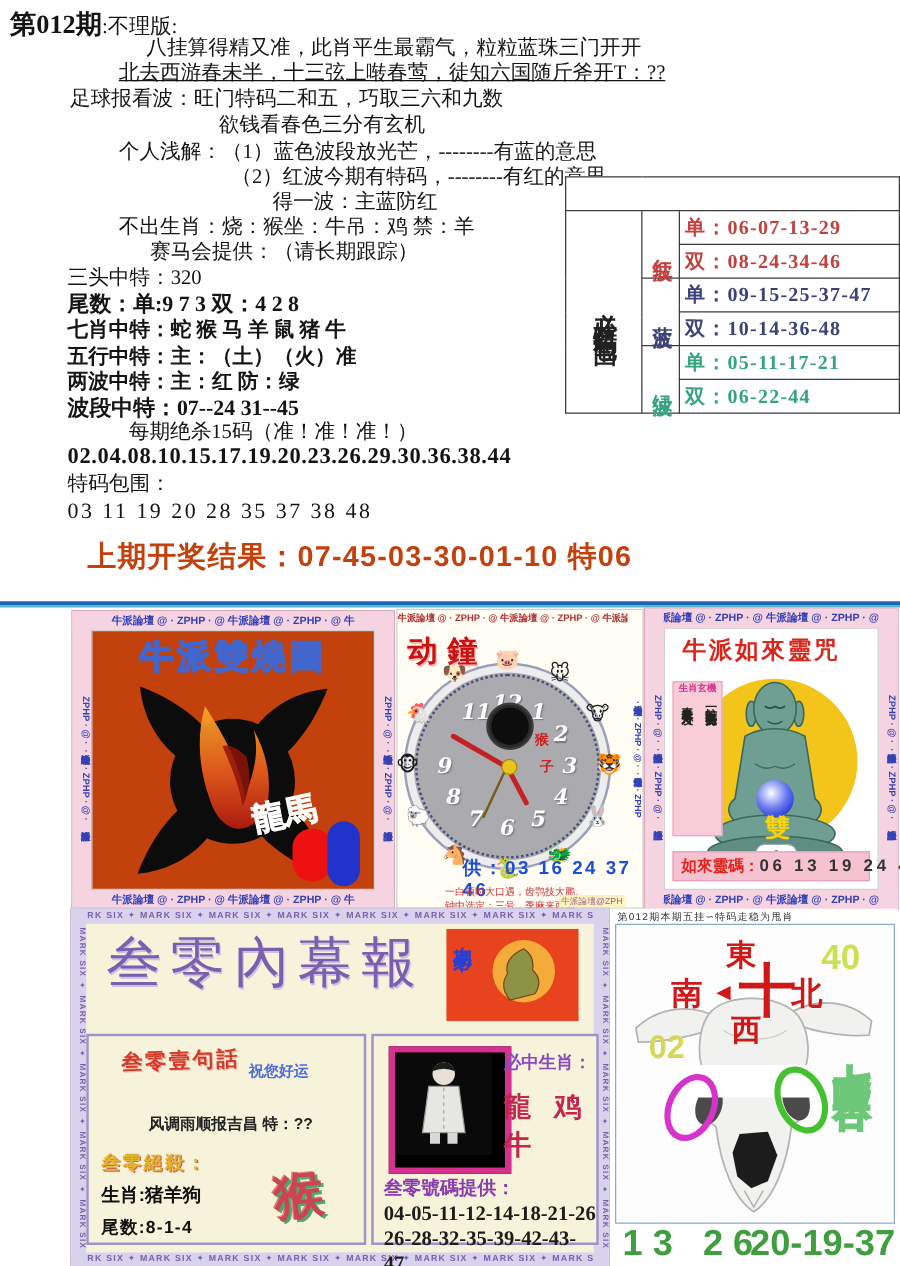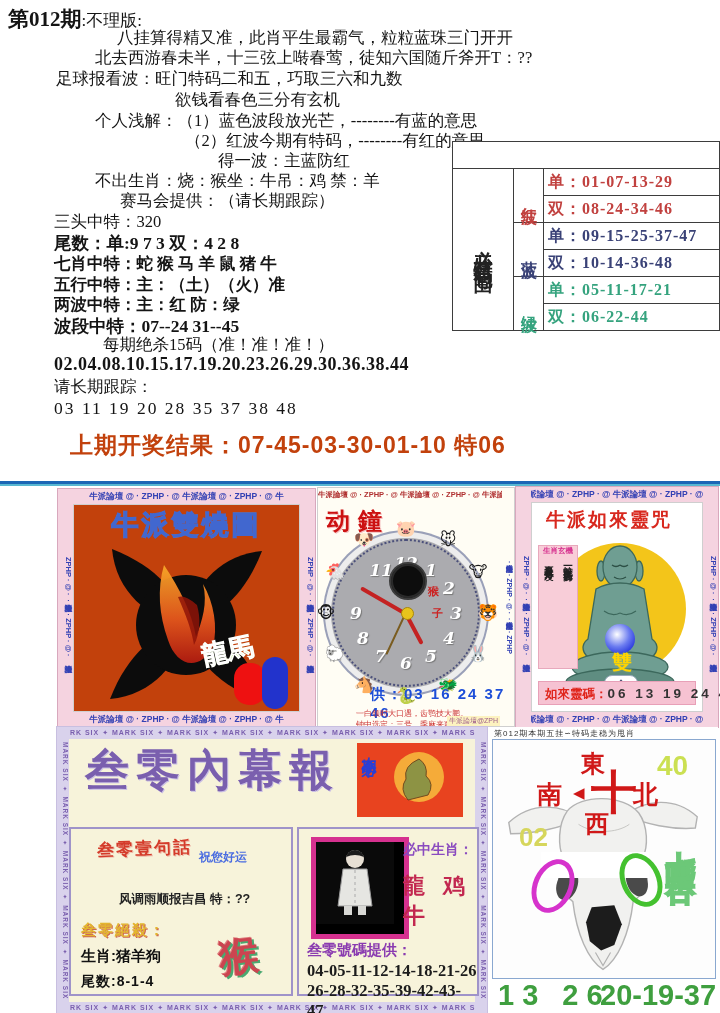--- a/index.html
+++ b/index.html
@@ -3,21 +3,21 @@
 <meta charset="utf-8">
 <style>
   html,body{margin:0;padding:0;}
   body{width:720px;height:1013px;background:#fff;position:relative;overflow:hidden;
        font-family:"Liberation Serif","DejaVu Serif",serif;color:#1a1a1a;}
   .abs{position:absolute;}
   
   .tl{position:absolute;white-space:nowrap;font-size:16.5px;color:#141414;}
   .issue{font-size:21px;font-weight:bold;}
   .edition{font-size:17px;}
-  .l0{left:8px;top:5px;} .l1{left:117px;top:27px;} .l2{left:95px;top:47px;}
+  .l0{left:8px;top:5px;} .l1{left:117px;top:27px;} .l2{left:95px;top:47px;text-decoration:underline;}
   .l3{left:56px;top:68px;} .l4{left:175px;top:89px;} .l5{left:95px;top:110px;}
   .l6{left:185px;top:130px;} .l7{left:218px;top:150px;} .l8{left:95px;top:170px;}
   .l9{left:120px;top:190px;} .l10{left:54px;top:211px;}
   .l11{left:54px;top:231px;font-weight:bold;font-size:17.5px;}
   .l12{left:54px;top:253px;font-weight:bold;} .l13{left:54px;top:274px;font-weight:bold;}
   .l14{left:54px;top:294px;font-weight:bold;} .l15{left:54px;top:314px;font-weight:bold;font-size:17.5px;}
   .l16{left:103px;top:334px;} .l17{left:54px;top:354px;font-size:18px;font-weight:bold;letter-spacing:.5px;}
   .l18{left:54px;top:376px;} .l19{left:54px;top:398px;font-size:17.5px;letter-spacing:2px;}
   
   table.wavebox{position:absolute;left:452px;top:141px;border-collapse:collapse;background:#fff;}
@@ -113,21 +113,21 @@
   .p3-lotus{position:absolute;left:72px;top:172px;width:32px;height:15px;background:#fff;border:1px solid #9ab;
             border-radius:8px;text-align:center;font-size:9px;line-height:14px;color:#557;}
   .p3-strip{position:absolute;left:6px;right:6px;bottom:6px;height:22px;background:#f6c2d2;border:1px solid #e8a0b8;
             line-height:22px;white-space:nowrap;padding-left:6px;
             font-family:"Liberation Sans","DejaVu Sans",sans-serif;}
   .p3-strip .lab{color:#e0251c;font-weight:bold;font-size:12.5px;}
   .p3-strip .num{color:#333;font-weight:bold;font-size:13.5px;letter-spacing:3px;}
   
   .p4{left:57px;top:727px;width:430px;height:287px;background:#f7f3da;outline:1px solid #c8bfe0;
       font-family:"Liberation Sans","DejaVu Sans",sans-serif;}
-  .p4-title{position:absolute;left:28px;top:14px;font-size:44px;font-weight:700;color:#7a5fae;
+  .p4-title{position:absolute;left:28px;top:14px;font-size:44px;font-weight:400;color:#7a5fae;
             letter-spacing:7px;text-shadow:1px 1px 0 #cabfe4;}
   .p4-corner{position:absolute;left:300px;top:16px;width:106px;height:74px;}
   .p4-must{position:absolute;left:2px;top:2px;writing-mode:vertical-rl;font-size:15px;font-weight:900;
            color:#2a3fd4;letter-spacing:2px;z-index:2;}
   .p4box{position:absolute;top:100px;bottom:18px;border:2px solid #9f93c9;background:#f7f3da;}
   .p4-left{left:12px;width:220px;}
   .p4-right{left:240px;width:178px;}
   .p4l-title{position:absolute;left:26px;top:8px;font-size:17px;font-weight:bold;color:#d43b2a;
              transform:rotate(-2deg);letter-spacing:2px;text-shadow:1px 1px 0 #eebbaa;}
   .p4l-wish{position:absolute;left:128px;top:20px;font-size:12px;color:#4a6ce0;font-weight:bold;}
@@ -186,33 +186,33 @@
     <div class="tl l8">不出生肖：烧：猴坐：牛吊：鸡 禁：羊</div>
     <div class="tl l9">赛马会提供：（请长期跟踪）</div>
     <div class="tl l10">三头中特：320</div>
     <div class="tl l11">尾数：单:9 7 3 双：4 2 8</div>
     <div class="tl l12">七肖中特：蛇 猴 马 羊 鼠 猪 牛</div>
     <div class="tl l13">五行中特：主：（土）（火）准</div>
     <div class="tl l14">两波中特：主：红 防：绿</div>
     <div class="tl l15">波段中特：07--24 31--45</div>
     <div class="tl l16">每期绝杀15码（准！准！准！）</div>
     <div class="tl l17">02.04.08.10.15.17.19.20.23.26.29.30.36.38.44</div>
-    <div class="tl l18">请长期跟踪：</div>
+    <div class="tl l18">特码包围：</div>
     <div class="tl l19">03 11 19 20 28 35 37 38 48</div>
   </div>
 
   <table class="wavebox">
     <tbody>
         <tr>
           <td class="thead" colspan="3"></td>
         </tr>
     <tr>
       <td class="side" rowspan="6">必开特码包围</td>
       <td class="wave c-red" rowspan="2">红波</td>
-      <td class="val c-red">单：01-07-13-29</td>
+      <td class="val c-red">单：06-07-13-29</td>
     </tr>
     <tr>
           <td class="val c-red">双：08-24-34-46</td>
         </tr>
     <tr>
       <td class="wave c-blue" rowspan="2">蓝波</td>
       <td class="val c-blue">单：09-15-25-37-47</td>
     </tr>
     <tr>
           <td class="val c-blue">双：10-14-36-48</td>

